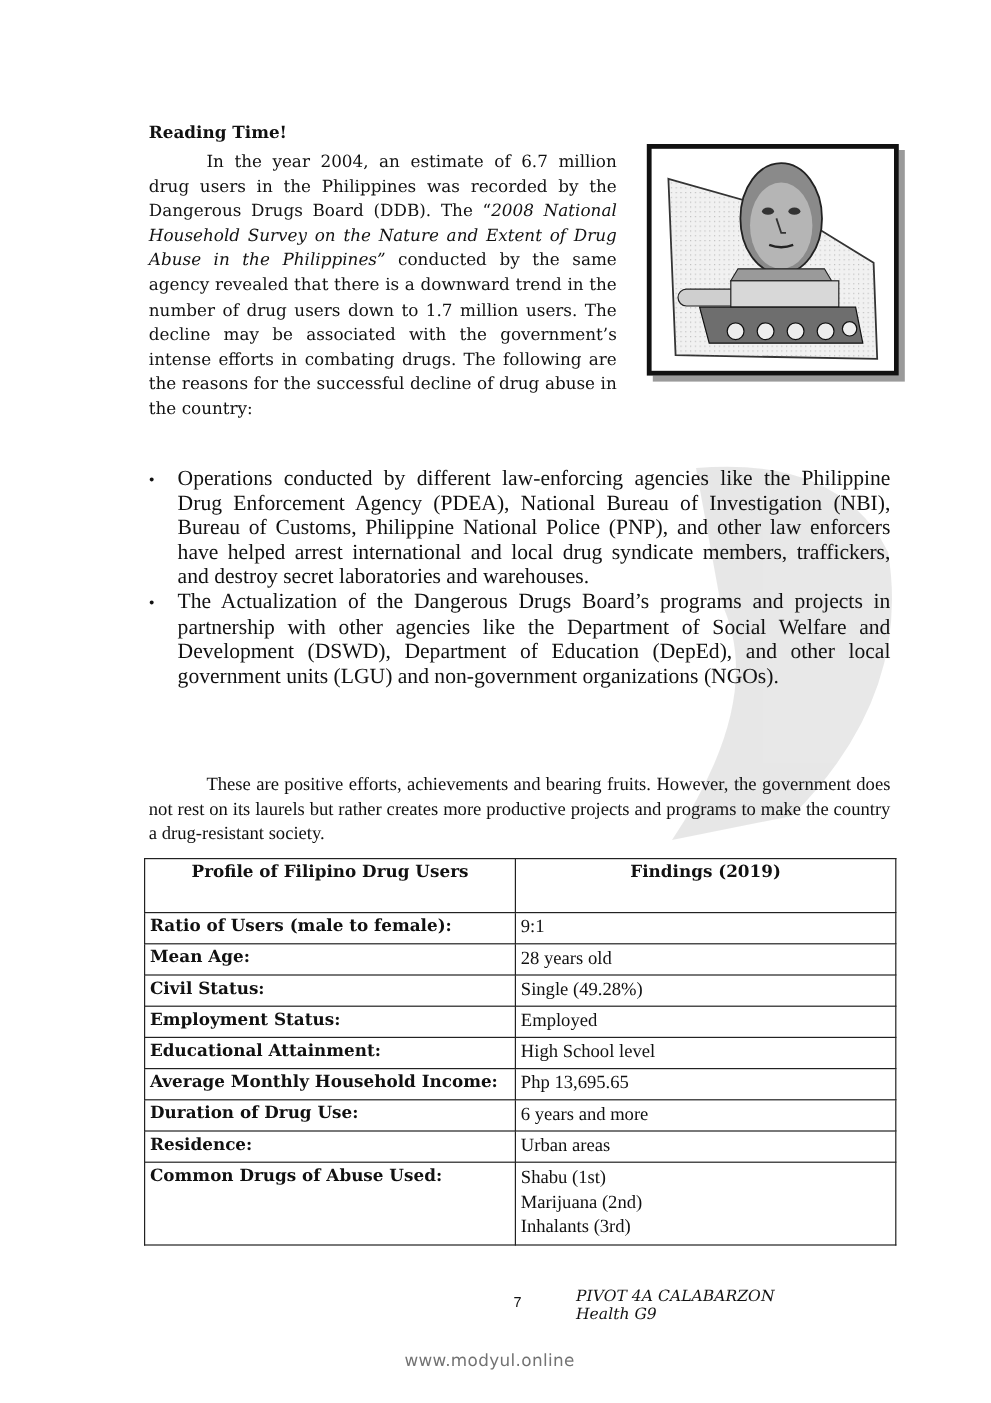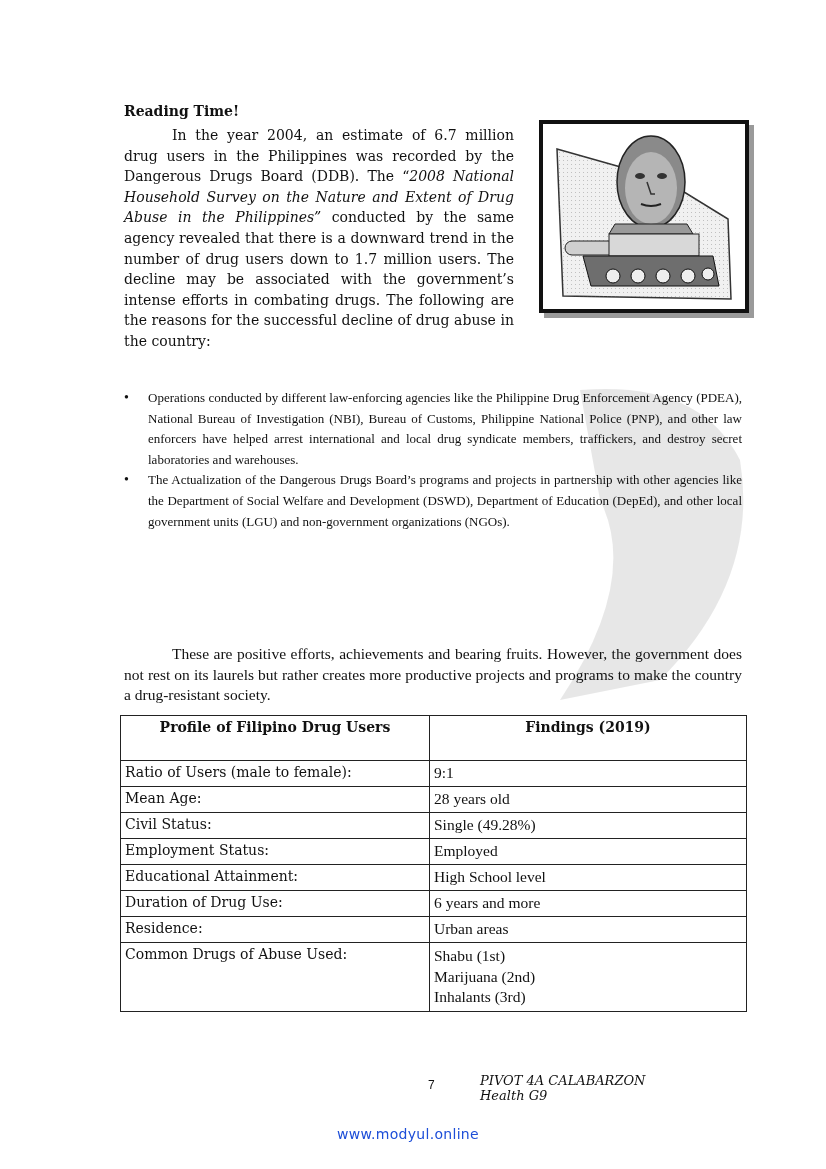--- a/index.html
+++ b/index.html
@@ -14,41 +14,41 @@
   .intro .indent { display:inline-block; width:48px; }
   .intro i { font-style:italic; }
 
   .figure { position:absolute; left:539px; top:120px; width:202px; height:185px;
             border:4px solid #111; background:#fff; box-shadow:5px 5px 0 #9a9a9a; }
   .figure svg { position:absolute; left:0; top:0; }
 
   .watermark-art { position:absolute; left:520px; top:380px; width:240px; height:330px; opacity:0.35; }
 
   .bullets { position:absolute; left:124px; top:388px; width:618px; font-family:"Liberation Serif","DejaVu Serif",serif;
-             font-size:13px; line-height:20.6px; margin:0; padding:0; list-style:none; }
+             font-size:18px; line-height:20.6px; margin:0; padding:0; list-style:none; }
   .bullets li { position:relative; padding-left:24px; text-align:justify; }
   .bullets li .dot { position:absolute; left:0; top:0; width:10px; }
   .bullets li .dot::before { content:"•"; font-size:14px; }
 
   .closing { position:absolute; left:124px; top:644px; width:618px; font-family:"Liberation Serif","DejaVu Serif",serif;
              font-size:15.5px; line-height:20.6px; text-align:justify; }
   .closing .indent { display:inline-block; width:48px; }
 
   table.profile { position:absolute; left:120px; top:715px; width:627px; border-collapse:collapse;
                   font-size:14px; }
   table.profile td, table.profile th { border:1.5px solid #222; padding:3px 4px; vertical-align:top; }
   table.profile th { font-weight:bold; text-align:center; height:38px; }
-  table.profile td.label { font-weight:normal; width:300px; }
+  table.profile td.label { font-weight:bold; width:300px; }
   table.profile td.value { font-family:"Liberation Serif","DejaVu Serif",serif; font-size:15.5px; }
   table.profile tr.row td { height:19px; }
   .multi span { display:block; line-height:20.5px; }
 
   .pagenum { position:absolute; left:428px; top:1078px; font-family:"Liberation Sans",sans-serif; font-size:12px; }
   .footer { position:absolute; left:480px; top:1073px; font-style:italic; font-size:13px; }
-  .site { position:absolute; left:337px; top:1126px; font-family:"DejaVu Sans",sans-serif; font-size:14px; color:#1d4ed8; letter-spacing:0.3px; }
+  .site { position:absolute; left:337px; top:1126px; font-family:"DejaVu Sans",sans-serif; font-size:14px; color:#737373; letter-spacing:0.3px; }
 </style>
 </head>
 <body>
 
 <div class="page">
 
   <div class="heading">Reading Time!</div>
 
   <div class="intro"><span class="indent"></span><span>In the year 2004, an estimate of 6.7 million drug users in the Philippines was recorded by the Dangerous Drugs Board (DDB). The “</span><i>2008 National Household Survey on the Nature and Extent of Drug Abuse in the Philippines”</i><span> conducted by the same agency revealed that there is a downward trend in the number of drug users down to 1.7 million users. The decline may be associated with the government’s intense efforts in combating drugs. The following are the reasons for the successful decline of drug abuse in the country:</span></div>
 
@@ -110,20 +110,24 @@
     </tr>
     <tr class="row">
       <td class="label">Employment Status:</td>
       <td class="value">Employed</td>
     </tr>
     <tr class="row">
       <td class="label">Educational Attainment:</td>
       <td class="value">High School level</td>
     </tr>
     <tr class="row">
+      <td class="label">Average Monthly Household Income:</td>
+      <td class="value">Php 13,695.65</td>
+    </tr>
+    <tr class="row">
       <td class="label">Duration of Drug Use:</td>
       <td class="value">6 years and more</td>
     </tr>
     <tr class="row">
       <td class="label">Residence:</td>
       <td class="value">Urban areas</td>
     </tr>
     <tr>
       <td class="label">Common Drugs of Abuse Used:</td>
       <td class="value multi">

